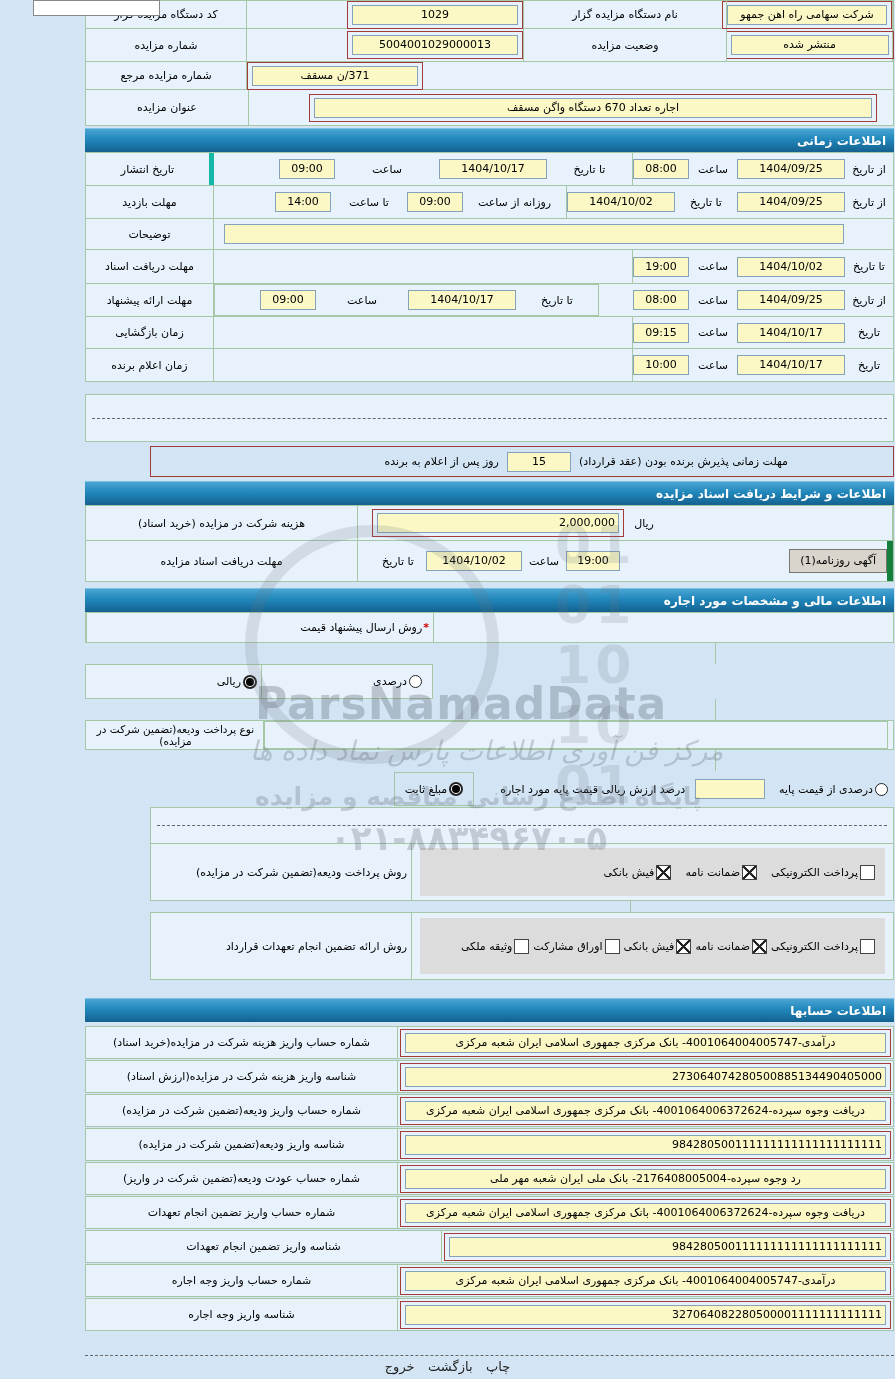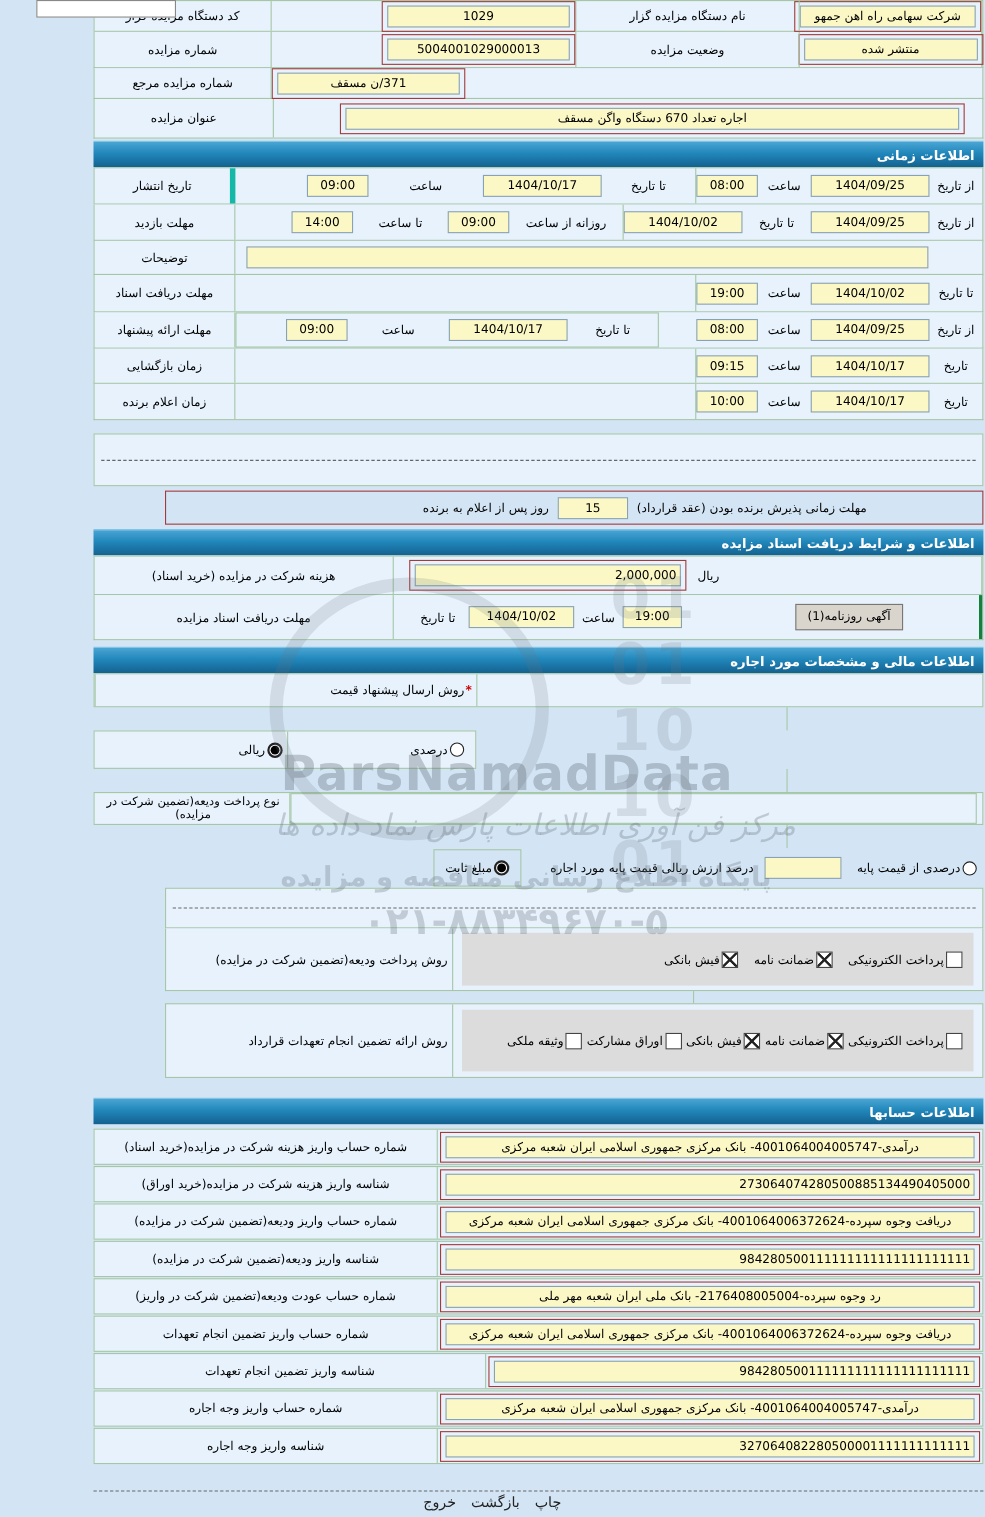--- a/index.html
+++ b/index.html
@@ -124,21 +124,21 @@
   </div>
 
   <div class="row" style="height:33px">
     <div class="cells" style="flex:1">
       <span class="sub" style="width:48px">از تاریخ</span>
       <span class="inp num" style="width:100px">1404/09/25</span>
       <span class="sub" style="width:62px">تا تاریخ</span>
       <span class="inp num" style="width:100px">1404/10/02</span>
       <span class="sub" style="width:104px;border-right:1px solid #a6c7a6;align-self:stretch">روزانه از ساعت</span>
       <span class="inp num" style="width:48px">09:00</span>
-      <span class="sub" style="width:86px">تا ساعت</span>
+      <span class="sub" style="width:76px">تا ساعت</span>
       <span class="inp num" style="width:48px">14:00</span>
     </div>
     <div class="lblcell" style="width:128px;border-left:none;border-right:1px solid #a6c7a6">مهلت بازدید</div>
   </div>
 
   <div class="row" style="height:31px">
     <div class="cells" style="flex:1;justify-content:flex-end;padding-left:2px">
       <span class="inp" style="width:612px"></span>
       <span style="width:8px"></span>
     </div>
@@ -219,21 +219,21 @@
       <span class="sub" style="width:40px">ریال</span>
       <div class="rbox" style="width:252px">
         <span class="inp num" style="width:240px;text-align:right">2,000,000</span>
       </div>
       <span style="width:14px"></span>
     </div>
     <div class="lblcell" style="width:272px;border-left:none;border-right:1px solid #a6c7a6">هزینه شرکت در مزایده (خرید اسناد)</div>
   </div>
 
   <div class="row" style="height:41px">
-    <div class="cells" style="width:170px;border-right:3px solid #15803d;justify-content:flex-end">
+    <div class="cells" style="width:170px;border-right:6px solid #15803d;justify-content:flex-start">
       <span class="btn">آگهی روزنامه(1)</span>
     </div>
     <div class="cells" style="flex:1;justify-content:flex-end">
       <span class="inp num" style="width:46px">19:00</span>
       <span class="sub" style="width:44px">ساعت</span>
       <span class="inp num" style="width:88px">1404/10/02</span>
       <span class="sub" style="width:56px">تا تاریخ</span>
       <span style="width:12px"></span>
     </div>
     <div class="lblcell" style="width:272px;border-left:none;border-right:1px solid #a6c7a6">مهلت دریافت اسناد مزایده</div>
@@ -359,21 +359,21 @@
       </div>
       <div class="lblcell acct-lbl" style="width:312px;border-left:none;border-right:1px solid #a6c7a6">شماره حساب واریز هزینه شرکت در مزایده(خرید اسناد)</div>
     </div>
 
     <div class="row first" style="height:33px;margin-bottom:1px">
       <div class="cells" style="flex:1;justify-content:flex-start;padding:0 2px">
         <div class="rbox" style="flex:1">
           <span class="inp acct-inp num" style="flex: 1 1 0%; text-align: right;">273064074280500885134490405000</span>
         </div>
       </div>
-      <div class="lblcell acct-lbl" style="width:312px;border-left:none;border-right:1px solid #a6c7a6">شناسه واریز هزینه شرکت در مزایده(خرید اوراق)</div>
+      <div class="lblcell acct-lbl" style="width:312px;border-left:none;border-right:1px solid #a6c7a6">شناسه واریز هزینه شرکت در مزایده(ارزش اسناد)</div>
     </div>
 
     <div class="row first" style="height:33px;margin-bottom:1px">
       <div class="cells" style="flex:1;justify-content:flex-start;padding:0 2px">
         <div class="rbox" style="flex:1">
           <span class="inp acct-inp" style="flex:1">دریافت وجوه سپرده-4001064006372624- بانک مرکزی جمهوری اسلامی ایران شعبه مرکزی</span>
         </div>
       </div>
       <div class="lblcell acct-lbl" style="width:312px;border-left:none;border-right:1px solid #a6c7a6">شماره حساب واریز ودیعه(تضمین شرکت در مزایده)</div>
     </div>

